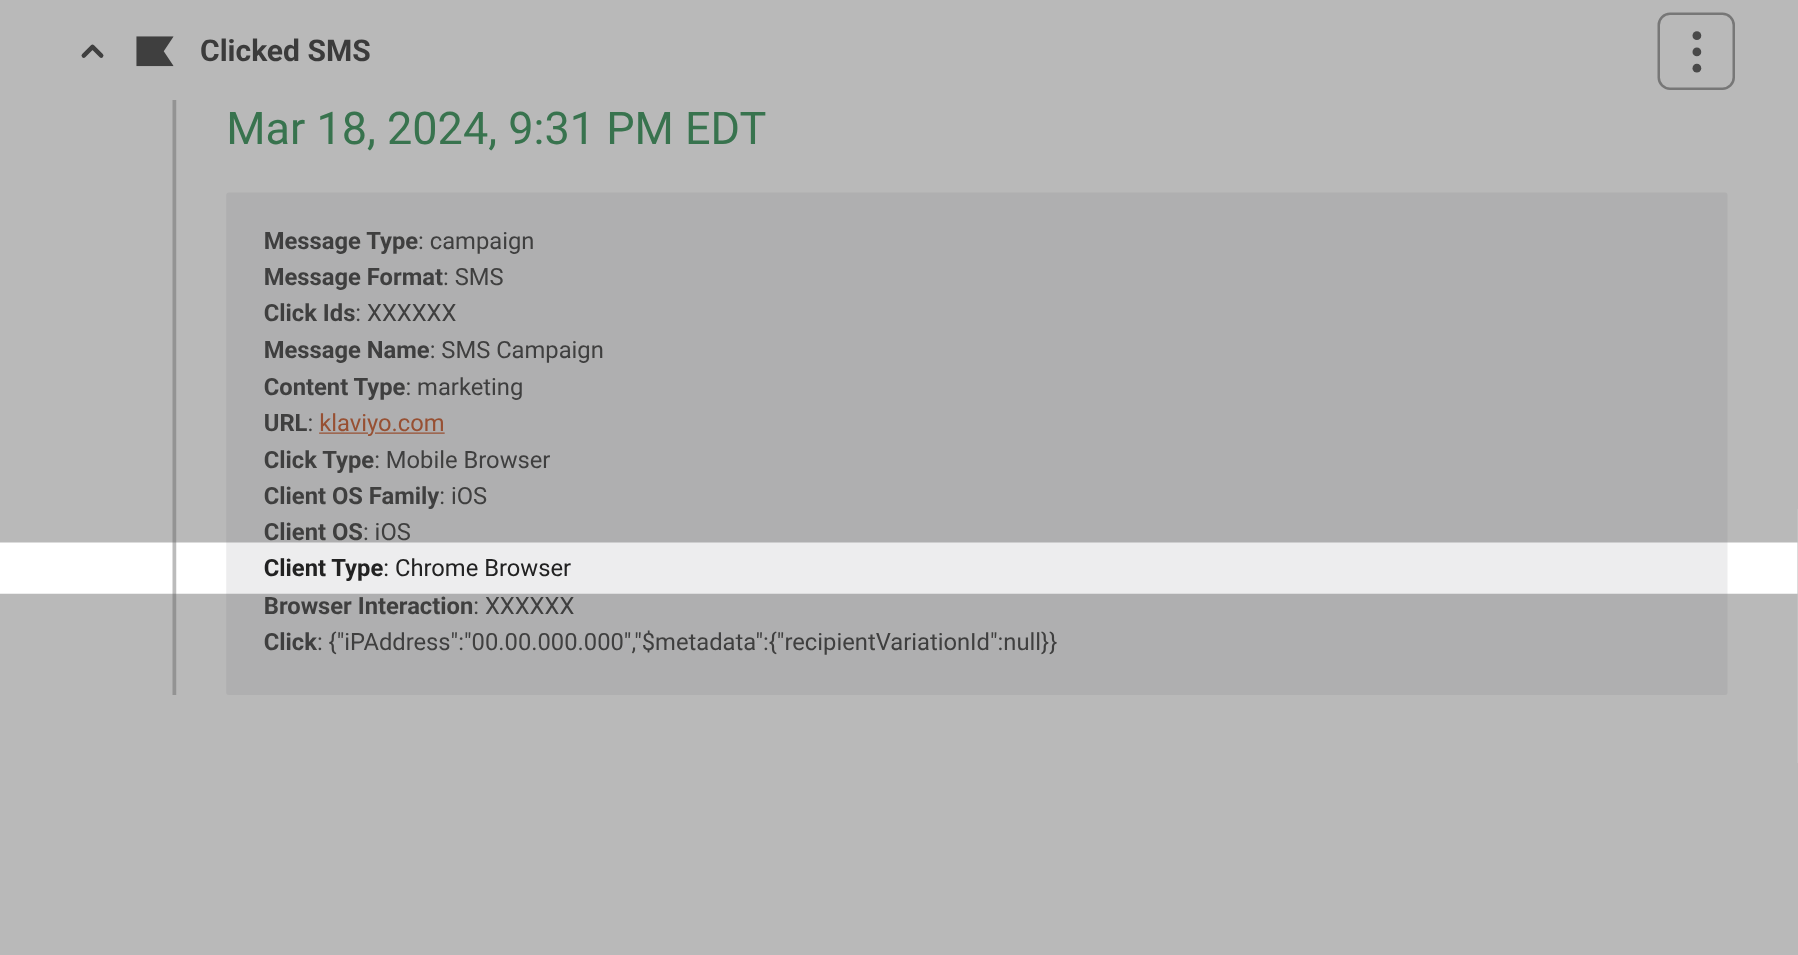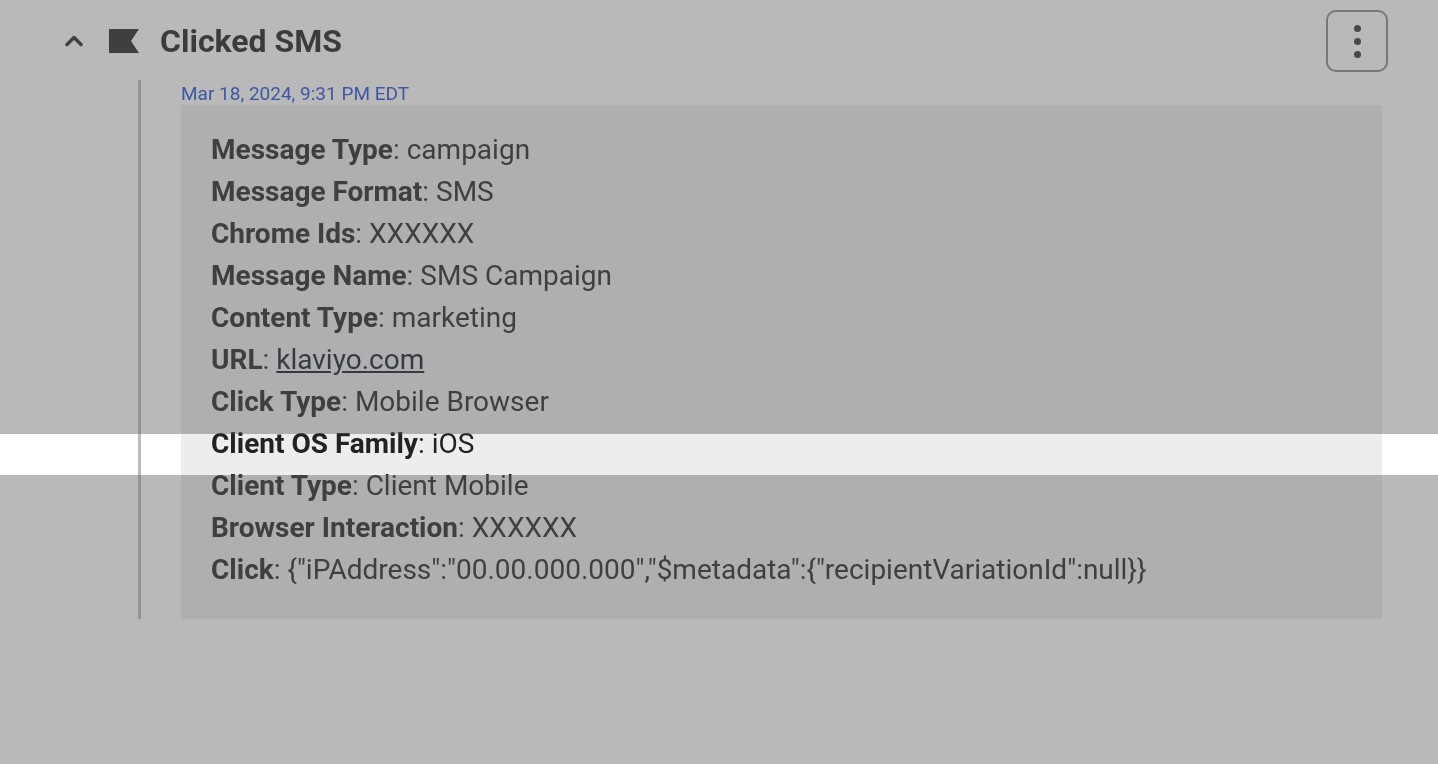--- a/index.html
+++ b/index.html
@@ -51,21 +51,21 @@
     }
     .flag-icon {
       width: 32px;
       height: 24px;
       display: flex;
       align-items: center;
       justify-content: center;
       color: #222;
     }
     .event-title {
-      font-size: 32px;
+      font-size: 24px;
       font-weight: 700;
       color: #1a1a1a;
     }
     .kebab-btn {
       margin-left: auto;
       width: 62px;
       height: 62px;
       border: 2px solid #888;
       border-radius: 10px;
       background: transparent;
@@ -92,44 +92,45 @@
       width: 3px;
       background: #bbb;
       margin-left: 78px;
       margin-right: 40px;
       align-self: stretch;
     }
     .event-body {
       flex: 1;
     }
     .timestamp {
-      font-size: 19px;
-      color: #1d4ed8;
+      font-size: 36px;
+      color: #15803d;
+      margin-bottom: 30px;
       padding-top: 2px;
     }
     .detail-box {
       background: #ededee;
       border-radius: 2px;
       padding: 24px 30px 28px 30px;
       margin-right: 6px;
     }
     .detail-row {
-      font-size: 28px;
+      font-size: 19px;
       line-height: 1.43;
       color: #222;
       padding: 1px 0;
     }
     .detail-label {
       font-weight: 700;
     }
     .detail-value {
       font-weight: 400;
     }
     .detail-link {
-      color: #0f172a;
+      color: #c2410c;
       text-decoration: underline;
       cursor: pointer;
     }
   </style>
 </head>
 <body>
 
 <div class="event-container">
   <div class="event-header">
     <div class="chevron">
@@ -152,27 +153,28 @@
     </button>
   </div>
   <div class="timeline-col">
     <div class="timeline-line"></div>
     <div class="event-body">
       <div class="timestamp">Mar 18, 2024, 9:31 PM EDT</div>
       <div class="detail-box" id="detail-box">
 
       <div class="detail-row"><span class="detail-label">Message Type</span>: <span class="detail-value">campaign</span></div>
           <div class="detail-row"><span class="detail-label">Message Format</span>: <span class="detail-value">SMS</span></div>
-          <div class="detail-row"><span class="detail-label">Chrome Ids</span>: <span class="detail-value">XXXXXX</span></div>
+          <div class="detail-row"><span class="detail-label">Click Ids</span>: <span class="detail-value">XXXXXX</span></div>
           <div class="detail-row"><span class="detail-label">Message Name</span>: <span class="detail-value">SMS Campaign</span></div>
           <div class="detail-row"><span class="detail-label">Content Type</span>: <span class="detail-value">marketing</span></div>
           <div class="detail-row"><span class="detail-label">URL</span>: <a class="detail-link" href="#">klaviyo.com</a></div>
           <div class="detail-row"><span class="detail-label">Click Type</span>: <span class="detail-value">Mobile Browser</span></div>
           <div class="detail-row"><span class="detail-label">Client OS Family</span>: <span class="detail-value">iOS</span></div>
-          <div class="detail-row"><span class="detail-label">Client Type</span>: <span class="detail-value">Client Mobile</span></div>
+          <div class="detail-row"><span class="detail-label">Client OS</span>: <span class="detail-value">iOS</span></div>
+          <div class="detail-row"><span class="detail-label">Client Type</span>: <span class="detail-value">Chrome Browser</span></div>
           <div class="detail-row"><span class="detail-label">Browser Interaction</span>: <span class="detail-value">XXXXXX</span></div>
           <div class="detail-row"><span class="detail-label">Click</span>: <span class="detail-value">{"iPAddress":"00.00.000.000","$metadata":{"recipientVariationId":null}}</span></div>
         </div>
     </div>
   </div>
 </div>
 
 <div class="dim-overlay dim-top"></div>
 <div class="dim-overlay dim-bottom"></div>
 

